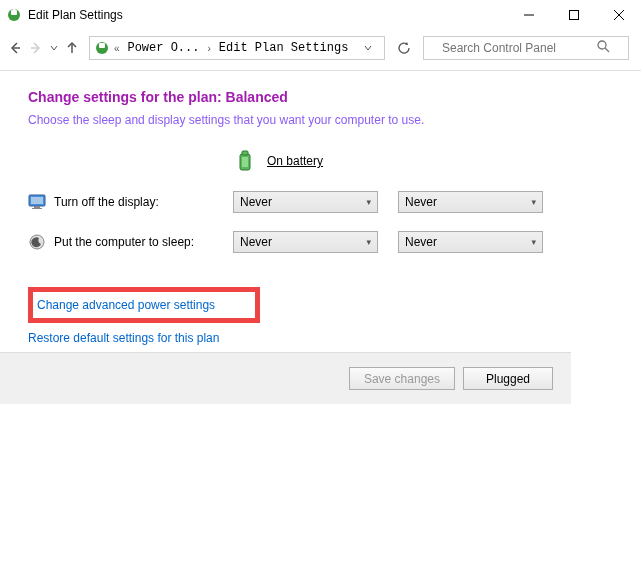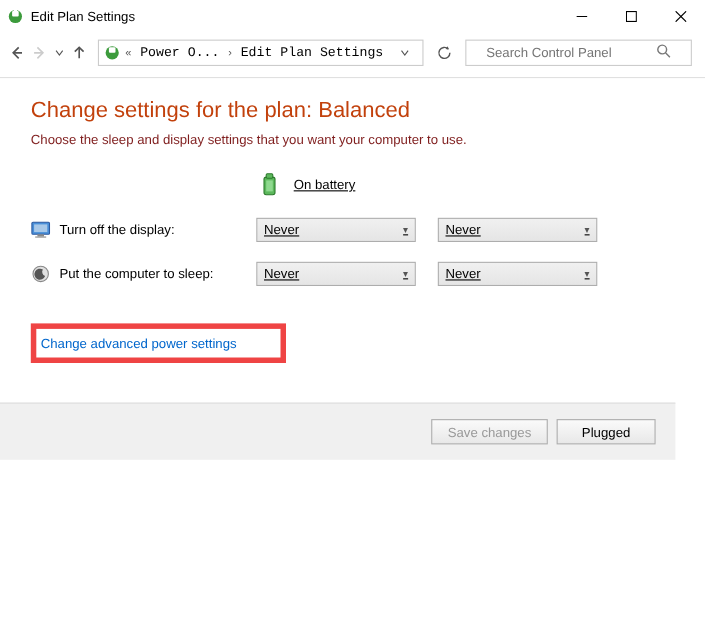--- a/index.html
+++ b/index.html
@@ -20,44 +20,44 @@
     .bc-seg { padding: 0 4px; cursor: pointer; font-size: 12px; font-family: Liberation Mono, monospace; }
     .bc-drop { width: 24px; display: flex; align-items: center; justify-content: center; color: #555; }
     .refresh { width: 24px; height: 24px; display: flex; align-items: center; justify-content: center; margin: 0 6px; color: #555; }
     .search { flex: 1; border: 1px solid #ccc; height: 24px; display: flex; align-items: center; padding: 0 18px; margin-right: 6px; }
     .search input { border: none; outline: none; flex: 1; font-size: 12px; color: #555; background: transparent; }
     .search-icon { color: #555; font-size: 13px; }
     
     .divider { border-top: 1px solid #e0e0e0; margin-top: 4px; }
     
     .content { padding: 18px 28px 10px 28px; }
-    .heading { color: #c2410c; font-size: 20px; font-weight: normal; margin-bottom: 8px; }
-    .subtext { font-size: 12px; color: #7f1d1d; margin-bottom: 22px; }
+    .heading { color: #a21caf; font-size: 14px; font-weight: bold; margin-bottom: 8px; }
+    .subtext { font-size: 12px; color: #8b5cf6; margin-bottom: 22px; }
     
     .mode-headers { display: flex; margin-left: 205px; gap: 0; margin-bottom: 18px; align-items: center; }
     .mode-col { width: 160px; display: flex; align-items: center; gap: 10px; text-decoration: underline; }
     .mode-icon { width: 24px; height: 24px; }
     
     .setting-row { display: flex; align-items: center; margin-bottom: 18px; }
     .setting-label { display: flex; align-items: center; gap: 8px; width: 205px; }
     .setting-icon { width: 18px; height: 18px; }
     .selects { display: flex; gap: 20px; }
-    .sel { width: 145px; height: 22px; border: 1px solid #adadad; background: linear-gradient(#f0f0f0, #e5e5e5); display: flex; align-items: center; justify-content: space-between; padding: 0 6px; font-size: 12px; cursor: pointer; text-decoration: underline; }
+    .sel { width: 145px; height: 22px; border: 1px solid #adadad; background: linear-gradient(#f0f0f0, #e5e5e5); display: flex; align-items: center; justify-content: space-between; padding: 0 6px; font-size: 12px; cursor: pointer; }
     .sel-arrow { font-size: 9px; color: #555; }
     
     .link { color: #0066cc; font-size: 12px; cursor: pointer; display: inline-block; margin-bottom: 14px; }
     .highlight-box { border: 5px solid #ef4444; padding: 6px 40px 6px 4px; display: inline-block; margin-bottom: 8px; }
     .highlight-box .link { margin-bottom: 0; }
     
     .footer { display: flex; justify-content: flex-end; padding: 14px 18px; gap: 8px; background: #f0f0f0; border-top: 1px solid #ddd; }
     .btn { min-width: 90px; height: 23px; border: 1px solid #adadad; background: linear-gradient(#fafafa, #e8e8e8); font-size: 12px; cursor: pointer; padding: 0 14px; }
     .btn:disabled { color: #999; cursor: default; }
     
     
-    .footer-wrap { position: absolute; left: 0; right: 0; top: 366px; width: 614px; }
+    .footer-wrap { position: absolute; left: 0; right: 0; top: 352px; width: 571px; }
   </style>
 </head>
 <body>
 
 <div class="titlebar">
   <span class="titlebar-icon">
     <svg viewBox="0 0 16 16">
         <circle cx="8" cy="8" r="6" fill="#3c9b3c"></circle>
         <rect x="5" y="3" width="6" height="5" rx="1" fill="#fff"></rect>
         <rect x="6.5" y="1.5" width="3" height="2" fill="#fff"></rect>
@@ -210,20 +210,21 @@
       </div>
     </div>
   </div>
   
   <div style="height:16px"></div>
   
   <div class="highlight-box">
     <span class="link">Change advanced power settings</span>
   </div>
   <br>
+  <span class="link">Restore default settings for this plan</span>
 </div>
 
 <div class="footer-wrap">
   <div class="footer">
     <button class="btn" disabled="">Save changes</button>
     <button class="btn">Plugged</button>
   </div>
 </div>
 
 </body></html>

